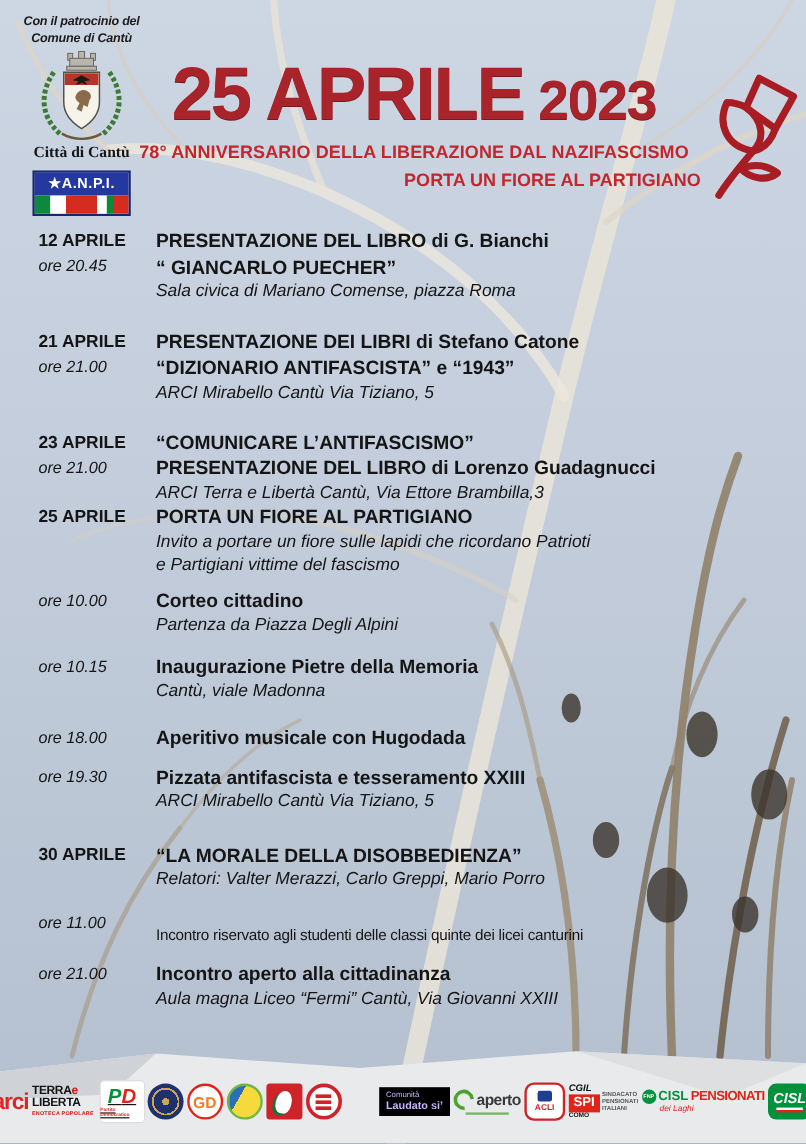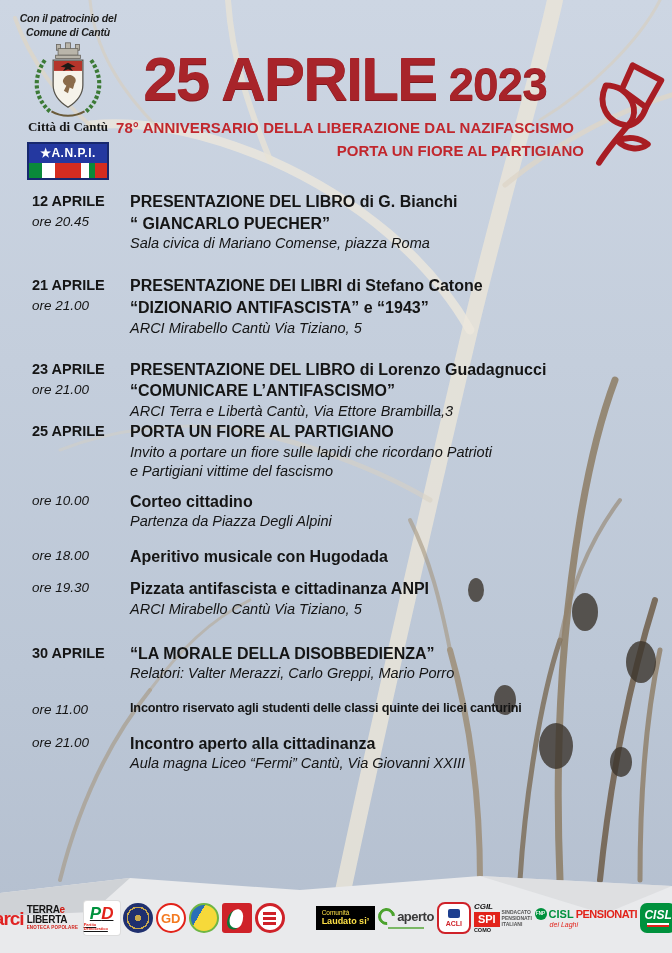--- a/index.html
+++ b/index.html
@@ -36,21 +36,21 @@
   .flower{position:absolute;right:4px;top:56px;}
 
   
   .schedule{position:absolute;left:0;top:191px;width:100%;padding:0 8px 0 32px;box-sizing:border-box;}
   .row{display:flex;}
   .when{width:98px;flex:none;}
   .date{font-size:14.5px;font-weight:bold;line-height:1.45;}
   .time{font-size:13.5px;font-style:italic;line-height:1.5;}
   .what{flex:1;min-width:0;}
   .t{font-size:16px;font-weight:bold;line-height:1.35;}
-  .t-xs{font-size:12.7px;font-weight:bold;line-height:1.4;white-space:nowrap;letter-spacing:-.2px;}
+  .t-xs{font-size:12.7px;font-weight:normal;line-height:1.4;white-space:nowrap;letter-spacing:-.2px;margin-top:12px;}
   .n{font-size:14.5px;font-style:italic;line-height:1.32;}
   .mb22{margin-bottom:22px;} .mb21{margin-bottom:21px;} .mb20{}
   .mb10{margin-bottom:10px;} .mb14{margin-bottom:14px;} .mb19{margin-bottom:19px;}
   .mb11{margin-bottom:11px;} .mb24{margin-bottom:24px;} .mb16{margin-bottom:16px;}
   .mb13{margin-bottom:13px;}
 
   
   .logos{position:absolute;left:0;right:0;bottom:4px;height:62px;display:flex;align-items:center;justify-content:center;gap:3px;}
   .chip{flex:none;display:flex;flex-direction:column;align-items:center;justify-content:center;line-height:1;}
   .arci{flex-direction:row;align-items:center;}
@@ -67,21 +67,21 @@
   .navy-circle{width:30px;height:30px;border-radius:50%;
     background:radial-gradient(circle at 50% 50%, #c9a84c 0 3px, #20306f 3px 10px, #c9a84c 10px 11.5px, #20306f 11.5px);}
   .gd{width:30px;height:30px;border-radius:50%;background:#fff;border:2px solid #e2231a;box-sizing:border-box;}
   .gd span{font-size:13px;font-weight:bold;color:#f47a20;}
   .sport{width:30px;height:30px;border-radius:50%;border:2px solid #6fb644;box-sizing:border-box;
     background:linear-gradient(120deg,#2a6fb8 0 34%,#f6d93a 34%);}
   .redsq{width:30px;height:30px;background:#cf2229;border-radius:3px;}
   .dove{display:block;width:13px;height:19px;background:#fff;border-radius:55% 55% 45% 45%;transform:rotate(14deg);box-shadow:-2px 2px 0 #0a7a38;}
   .emergency{width:30px;height:30px;border-radius:50%;background:#fff;border:3px solid #cf2229;box-sizing:border-box;gap:2px;}
   .emergency .bar{display:block;width:13px;height:3px;background:#cf2229;}
-  .laudato{background:#000;color:#fde047;padding:4px 6px;align-items:flex-start;text-align:left;margin-left:28px;}
+  .laudato{background:#000;color:#c4b5fd;padding:4px 6px;align-items:flex-start;text-align:left;margin-left:28px;}
   .laud1{font-size:6.5px;}
   .laud2{font-size:9px;font-weight:bold;margin-top:1px;}
   .auser{align-items:center;}
   .auser-row{display:flex;align-items:center;}
   .auser-glyph{width:11px;height:11px;border:3px solid #4ca32e;border-right-color:transparent;border-radius:50%;transform:rotate(40deg);margin-right:2px;}
   .auser-text{font-size:13px;font-weight:bold;color:#3a3a3a;letter-spacing:-.5px;}
   .auser-line{width:36px;height:2px;background:#4ca32e;margin-top:2px;opacity:.7;}
   .acli{width:34px;height:32px;background:#fff;border:2px solid #cf2229;border-radius:8px;box-sizing:border-box;}
   .acli-emblem{display:block;width:12px;height:9px;background:#1d3f8f;border-radius:2px;}
   .acli-text{font-size:7px;font-weight:bold;color:#cf2229;margin-top:2px;}
@@ -222,22 +222,22 @@
         <div class="n">ARCI Mirabello Cantù Via Tiziano, 5</div>
       </div>
     </div>
 
     <div class="row mb20">
       <div class="when">
         <div class="date">23 APRILE</div>
         <div class="time">ore 21.00</div>
       </div>
       <div class="what">
+        <div class="t">“COMUNICARE L’ANTIFASCISMO”</div>
         <div class="t">PRESENTAZIONE DEL LIBRO di Lorenzo Guadagnucci</div>
-        <div class="t">“COMUNICARE L’ANTIFASCISMO”</div>
         <div class="n">ARCI Terra e Libertà Cantù, Via Ettore Brambilla,3</div>
       </div>
     </div>
 
     <div class="row mb10">
       <div class="when">
         <div class="date">25 APRILE</div>
       </div>
       <div class="what">
         <div class="t">PORTA UN FIORE AL PARTIGIANO</div>
@@ -249,36 +249,45 @@
     <div class="row mb14">
       <div class="when">
         <div class="time">ore 10.00</div>
       </div>
       <div class="what">
         <div class="t">Corteo cittadino</div>
         <div class="n">Partenza da Piazza Degli Alpini</div>
       </div>
     </div>
 
+    <div class="row mb19">
+      <div class="when">
+        <div class="time">ore 10.15</div>
+      </div>
+      <div class="what">
+        <div class="t">Inaugurazione Pietre della Memoria</div>
+        <div class="n">Cantù, viale Madonna</div>
+      </div>
+    </div>
 
     <div class="row mb11">
       <div class="when">
         <div class="time">ore 18.00</div>
       </div>
       <div class="what">
         <div class="t">Aperitivo musicale con Hugodada</div>
       </div>
     </div>
 
     <div class="row mb24">
       <div class="when">
         <div class="time">ore 19.30</div>
       </div>
       <div class="what">
-        <div class="t">Pizzata antifascista e cittadinanza ANPI</div>
+        <div class="t">Pizzata antifascista e tesseramento XXIII</div>
         <div class="n">ARCI Mirabello Cantù Via Tiziano, 5</div>
       </div>
     </div>
 
     <div class="row mb16">
       <div class="when">
         <div class="date">30 APRILE</div>
       </div>
       <div class="what">
         <div class="t">“LA MORALE DELLA DISOBBEDIENZA”</div>

